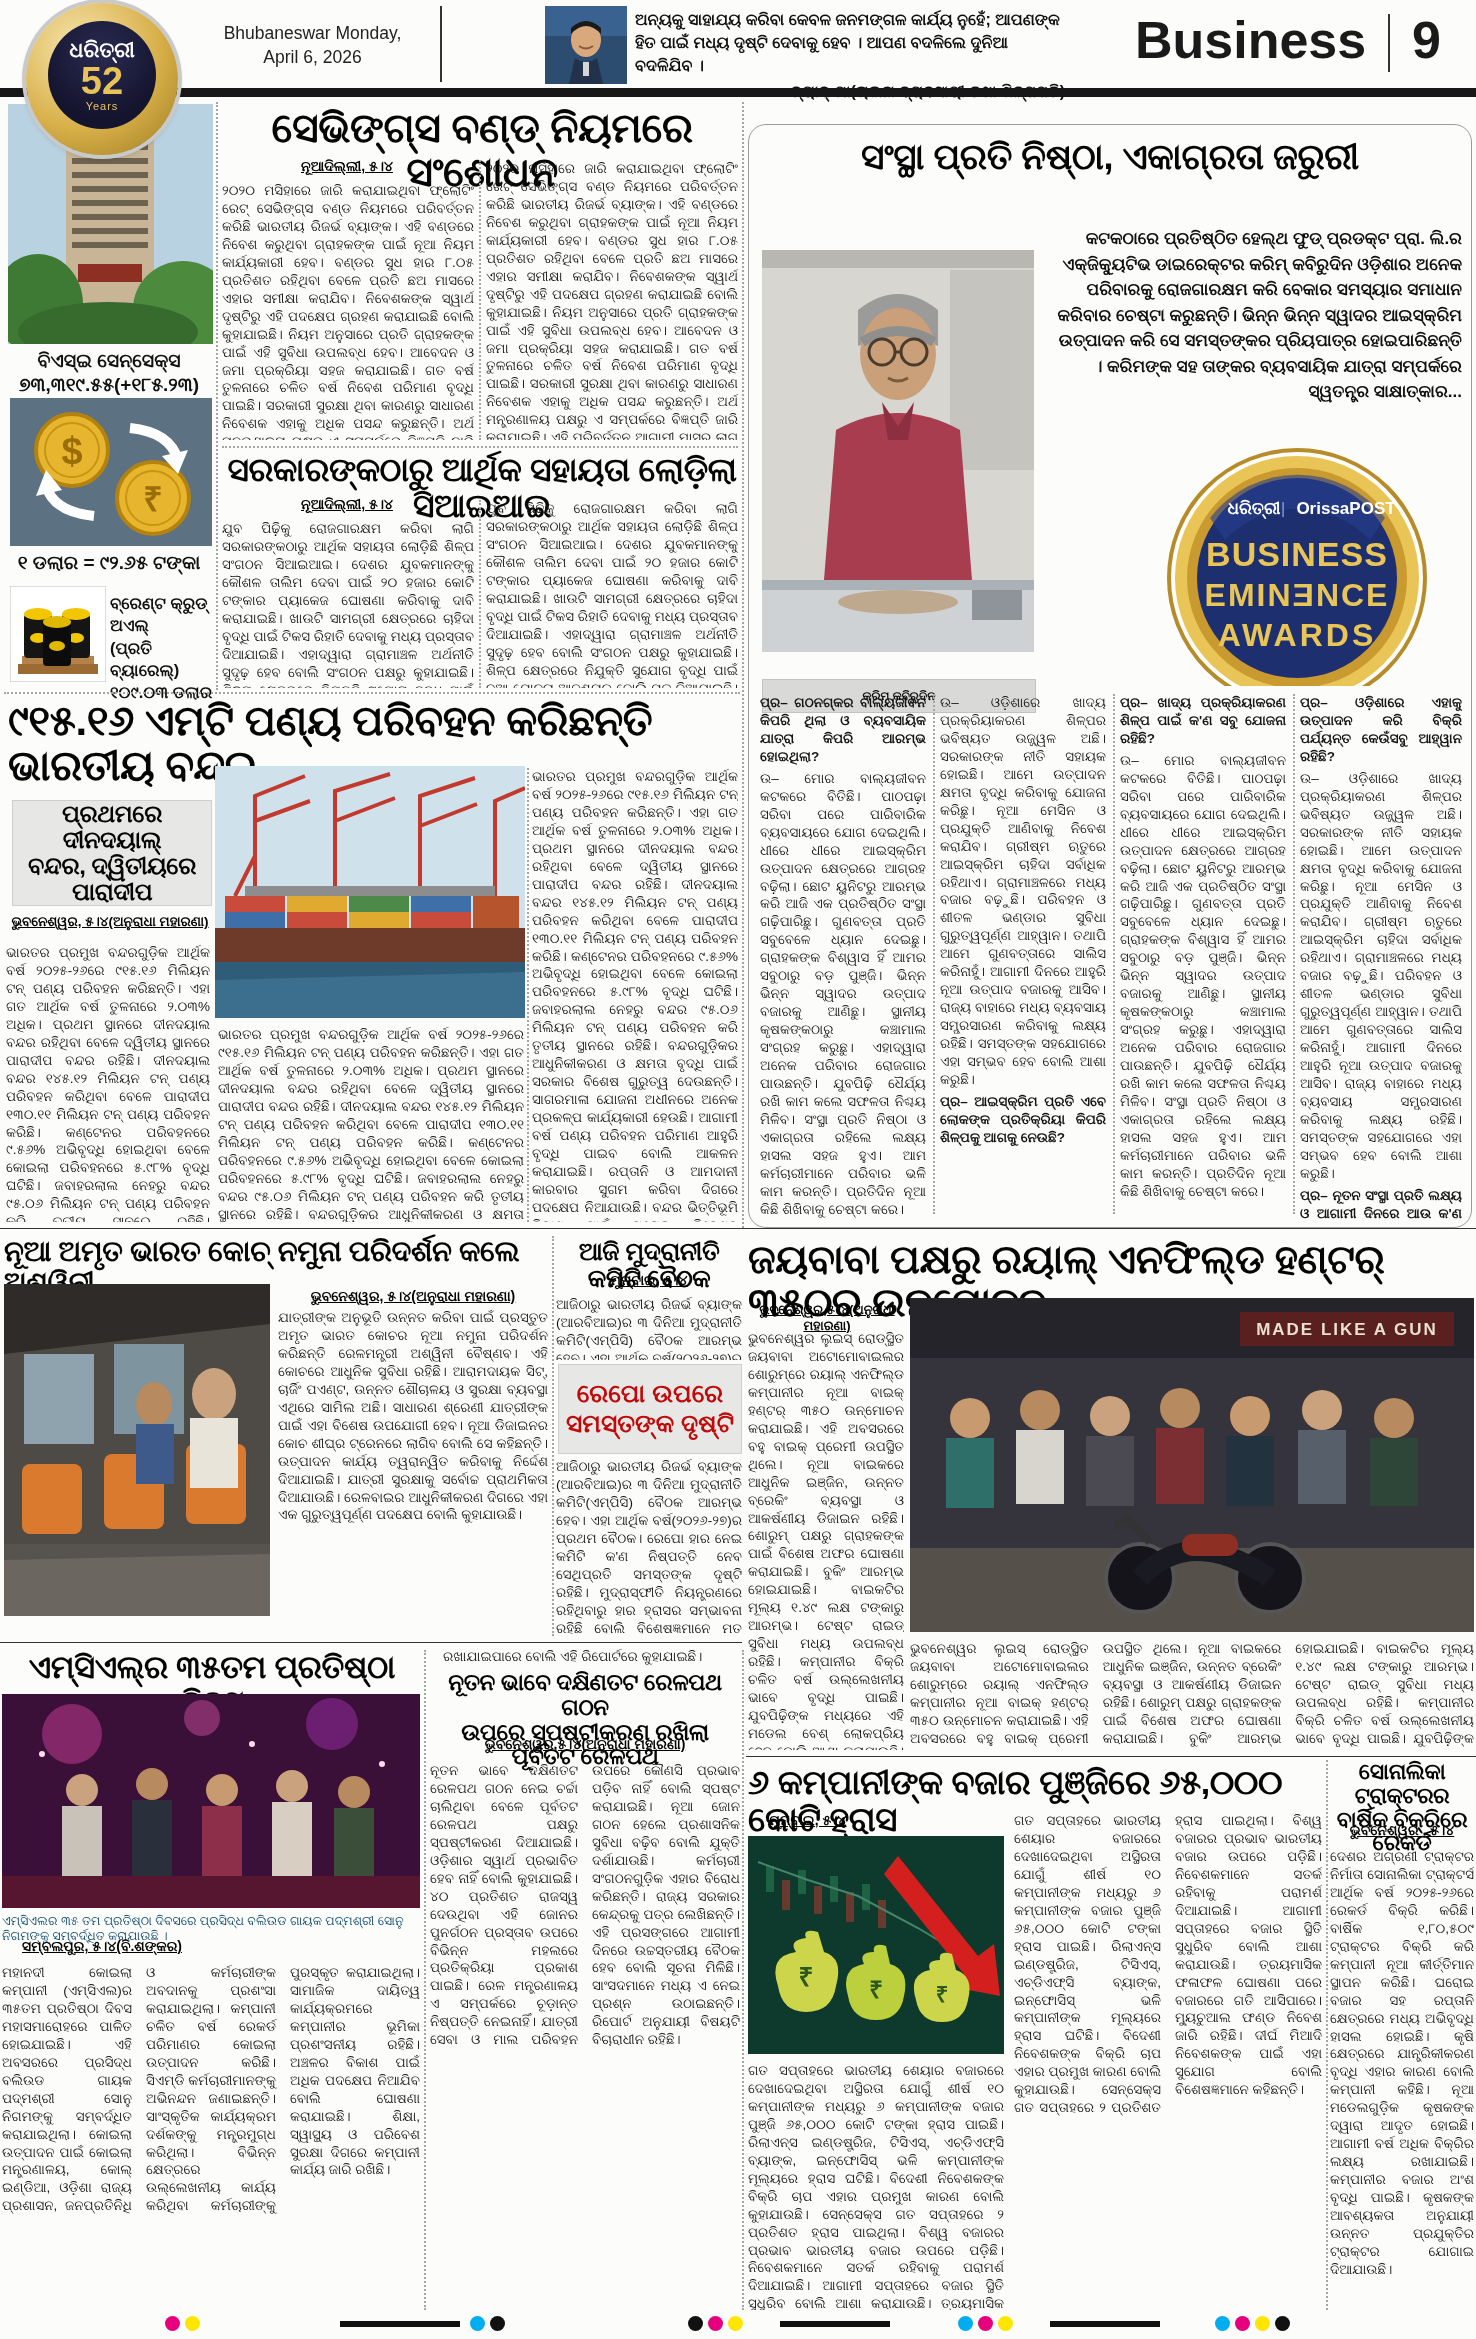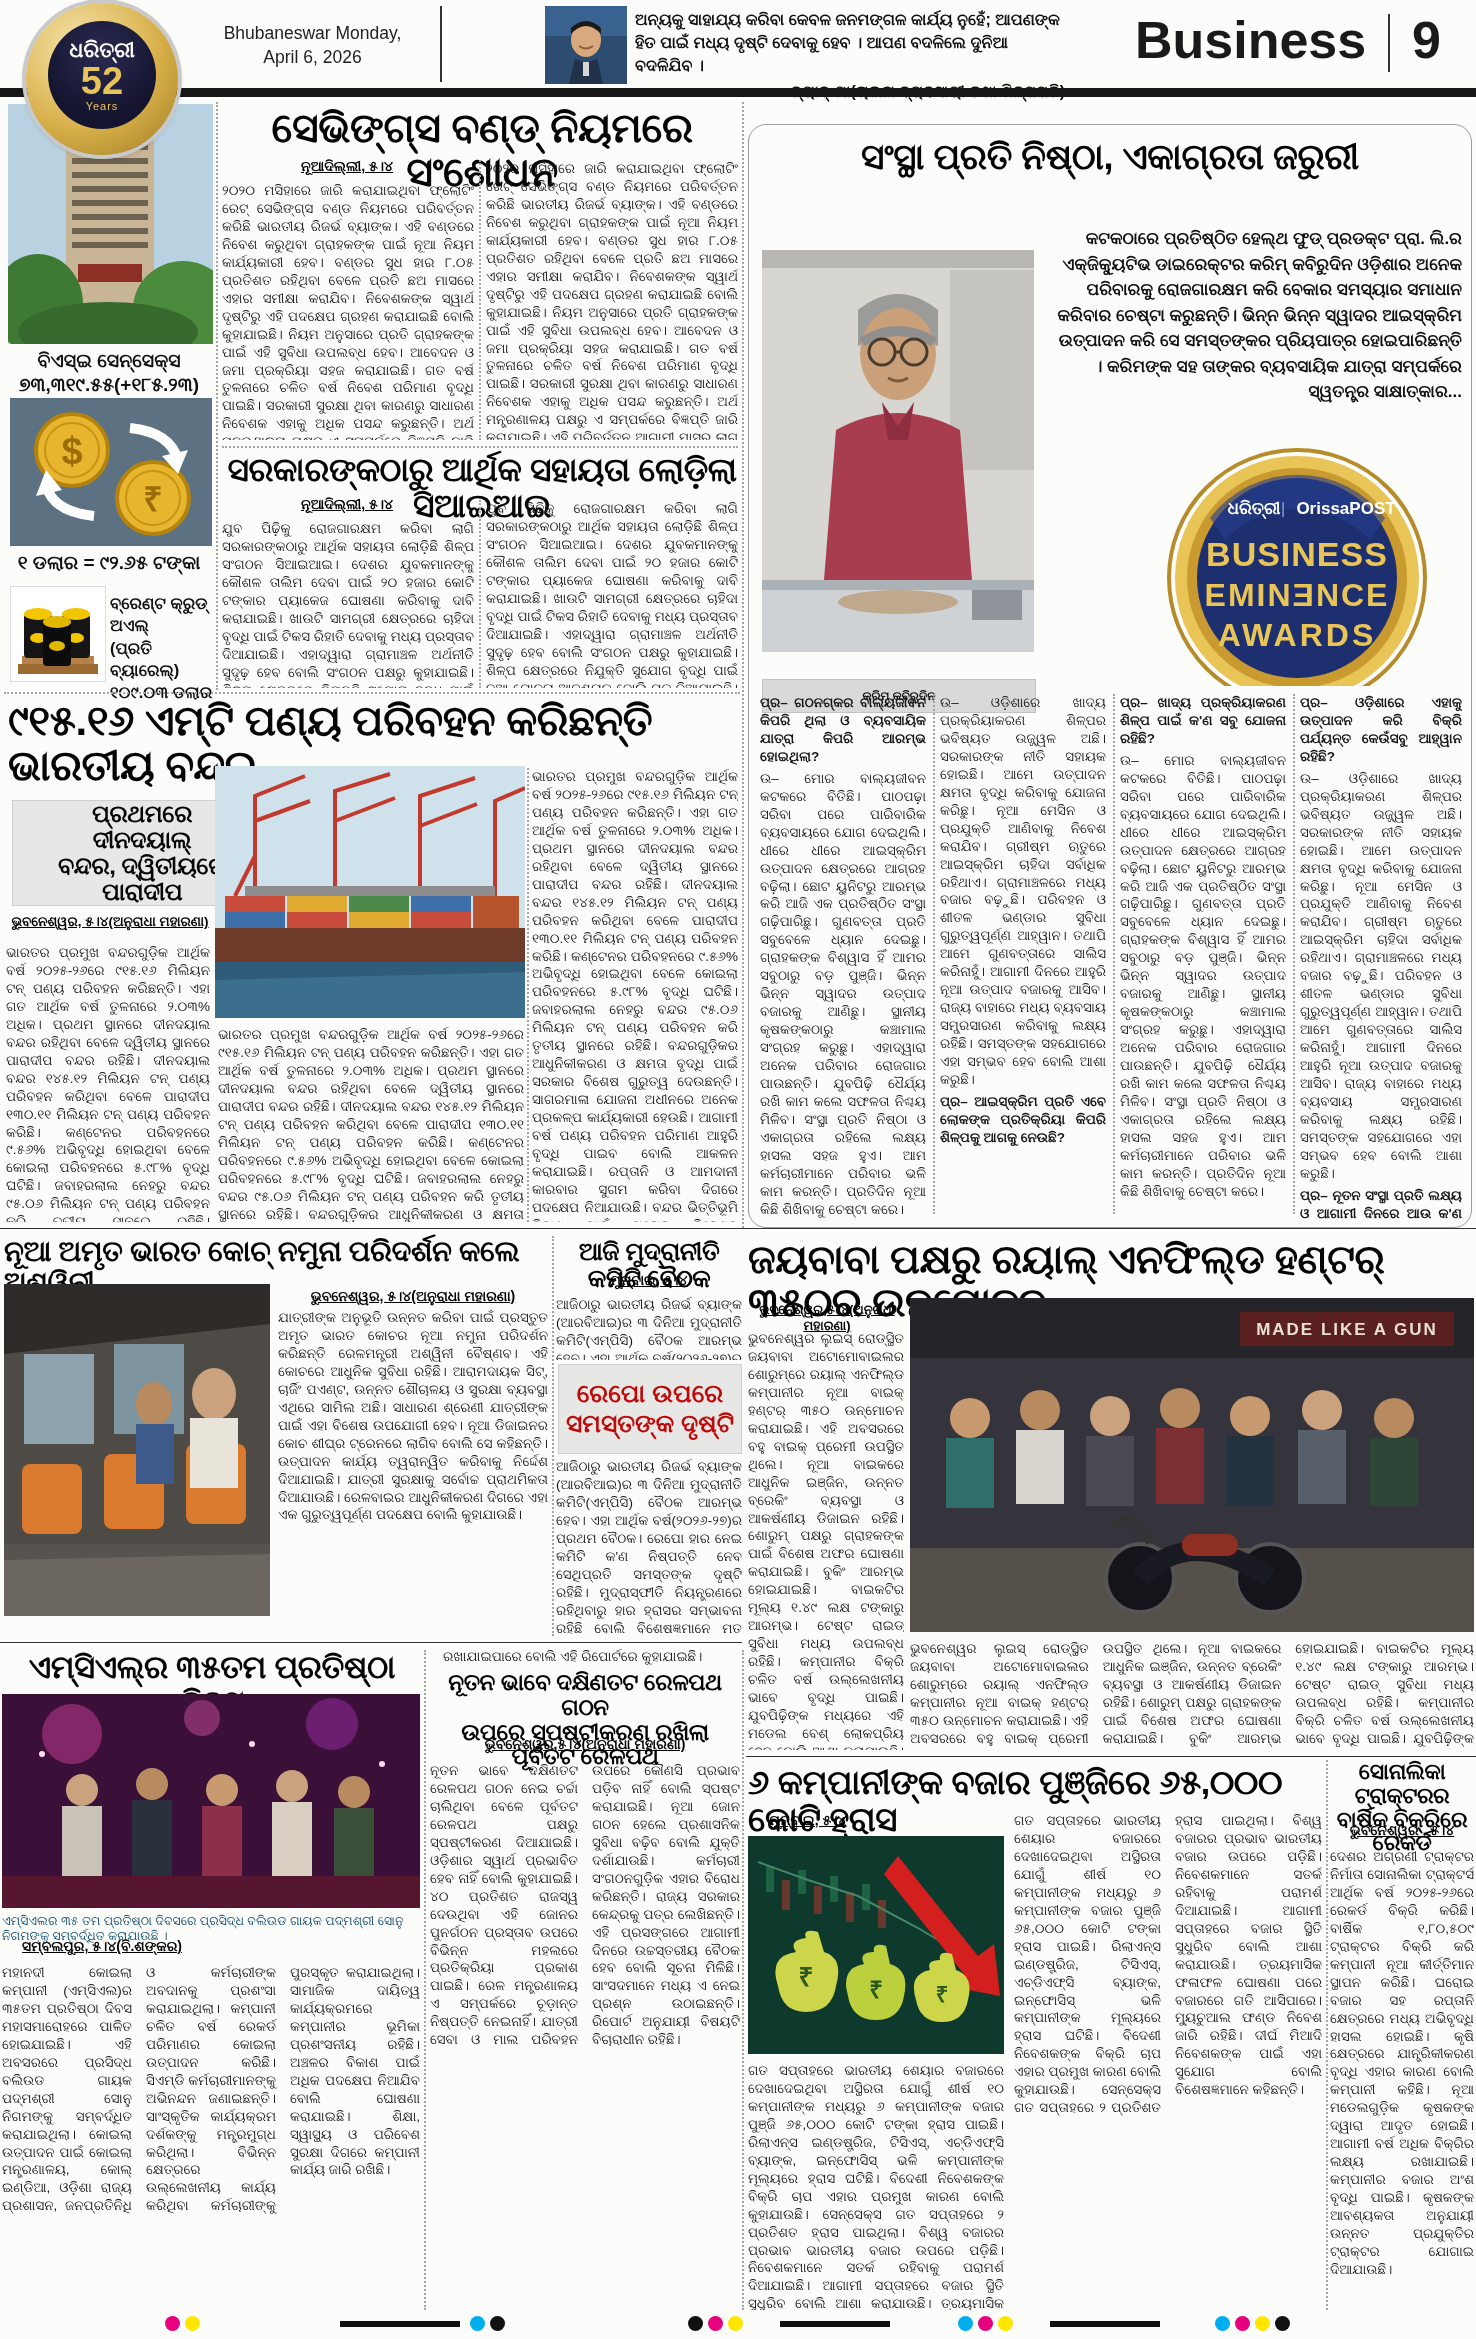--- a/index.html
+++ b/index.html
@@ -214,21 +214,21 @@
     <p class="q">ପ୍ର– ଓଡ଼ିଶାରେ ଏହାକୁ ଉତ୍ପାଦନ କରି ବିକ୍ରି ପର୍ଯ୍ୟନ୍ତ କେଉଁସବୁ ଆହ୍ୱାନ ରହିଛି?</p>
     <p>ଉ– ଓଡ଼ିଶାରେ ଖାଦ୍ୟ ପ୍ରକ୍ରିୟାକରଣ ଶିଳ୍ପର ଭବିଷ୍ୟତ ଉଜ୍ଜ୍ୱଳ ଅଛି। ସରକାରଙ୍କ ନୀତି ସହାୟକ ହୋଇଛି। ଆମେ ଉତ୍ପାଦନ କ୍ଷମତା ବୃଦ୍ଧି କରିବାକୁ ଯୋଜନା କରିଛୁ। ନୂଆ ମେସିନ ଓ ପ୍ରଯୁକ୍ତି ଆଣିବାକୁ ନିବେଶ କରାଯିବ। ଗ୍ରୀଷ୍ମ ଋତୁରେ ଆଇସ୍‌କ୍ରିମ ଚାହିଦା ସର୍ବାଧିକ ରହିଥାଏ। ଗ୍ରାମାଞ୍ଚଳରେ ମଧ୍ୟ ବଜାର ବଢ଼ୁଛି। ପରିବହନ ଓ ଶୀତଳ ଭଣ୍ଡାର ସୁବିଧା ଗୁରୁତ୍ୱପୂର୍ଣ୍ଣ ଆହ୍ୱାନ। ତଥାପି ଆମେ ଗୁଣବତ୍ତାରେ ସାଲିସ କରିନାହୁଁ। ଆଗାମୀ ଦିନରେ ଆହୁରି ନୂଆ ଉତ୍ପାଦ ବଜାରକୁ ଆସିବ। ରାଜ୍ୟ ବାହାରେ ମଧ୍ୟ ବ୍ୟବସାୟ ସମ୍ପ୍ରସାରଣ କରିବାକୁ ଲକ୍ଷ୍ୟ ରହିଛି। ସମସ୍ତଙ୍କ ସହଯୋଗରେ ଏହା ସମ୍ଭବ ହେବ ବୋଲି ଆଶା କରୁଛି।</p>
     <p class="q">ପ୍ର– ନୂତନ ସଂସ୍ଥା ପ୍ରତି ଲକ୍ଷ୍ୟ ଓ ଆଗାମୀ ଦିନରେ ଆଉ କ'ଣ ଅଛି ଯୋଜନାରେ?</p>
   </div>
   <div class="vdot" style="left:933px;top:694px;height:520px;"></div>
   <div class="vdot" style="left:1113px;top:694px;height:520px;"></div>
   <div class="vdot" style="left:1293px;top:694px;height:520px;"></div>
 
   <div class="hdot" style="left:4px;top:692px;width:736px;"></div>
   <div class="abs h-display" style="left:8px;top:698px;width:736px;font-size:42px;">୯୧୫.୧୬ ଏମ୍‌ଟି ପଣ୍ୟ ପରିବହନ କରିଛନ୍ତି ଭାରତୀୟ ବନ୍ଦର</div>
-  <div class="abs graybox ctr" style="left:12px;top:800px;width:198px;height:104px;display:flex;flex-direction:column;justify-content:flex-end;padding-left:30px;">
+  <div class="abs graybox ctr" style="left:12px;top:800px;width:198px;height:104px;display:flex;flex-direction:column;justify-content:flex-end;">
     <div class="h-display" style="font-size:24px;">ପ୍ରଥମରେ ଦୀନଦୟାଲ୍</div>
     <div class="h-display" style="font-size:24px;">ବନ୍ଦର, ଦ୍ୱିତୀୟରେ ପାରାଦୀପ</div>
   </div>
   <div class="abs ctr dateline" style="left:6px;top:914px;width:208px;font-size:13.5px;"><u>ଭୁବନେଶ୍ୱର, ୫।୪(ଅନୁରାଧା ମହାରଣା)</u></div>
 
   <svg class="abs" style="left:215px;top:766px;" width="310" height="252" viewBox="0 0 310 252">
     <rect width="310" height="252" fill="#cfe2ec"></rect>
     <g stroke="#c23a2e" stroke-width="4" fill="none">
       <path d="M40 130 L40 30 L90 10 M40 55 L95 35 M40 90 L20 130"></path>
       <path d="M120 130 L120 25 L175 8 M120 55 L180 32"></path>

